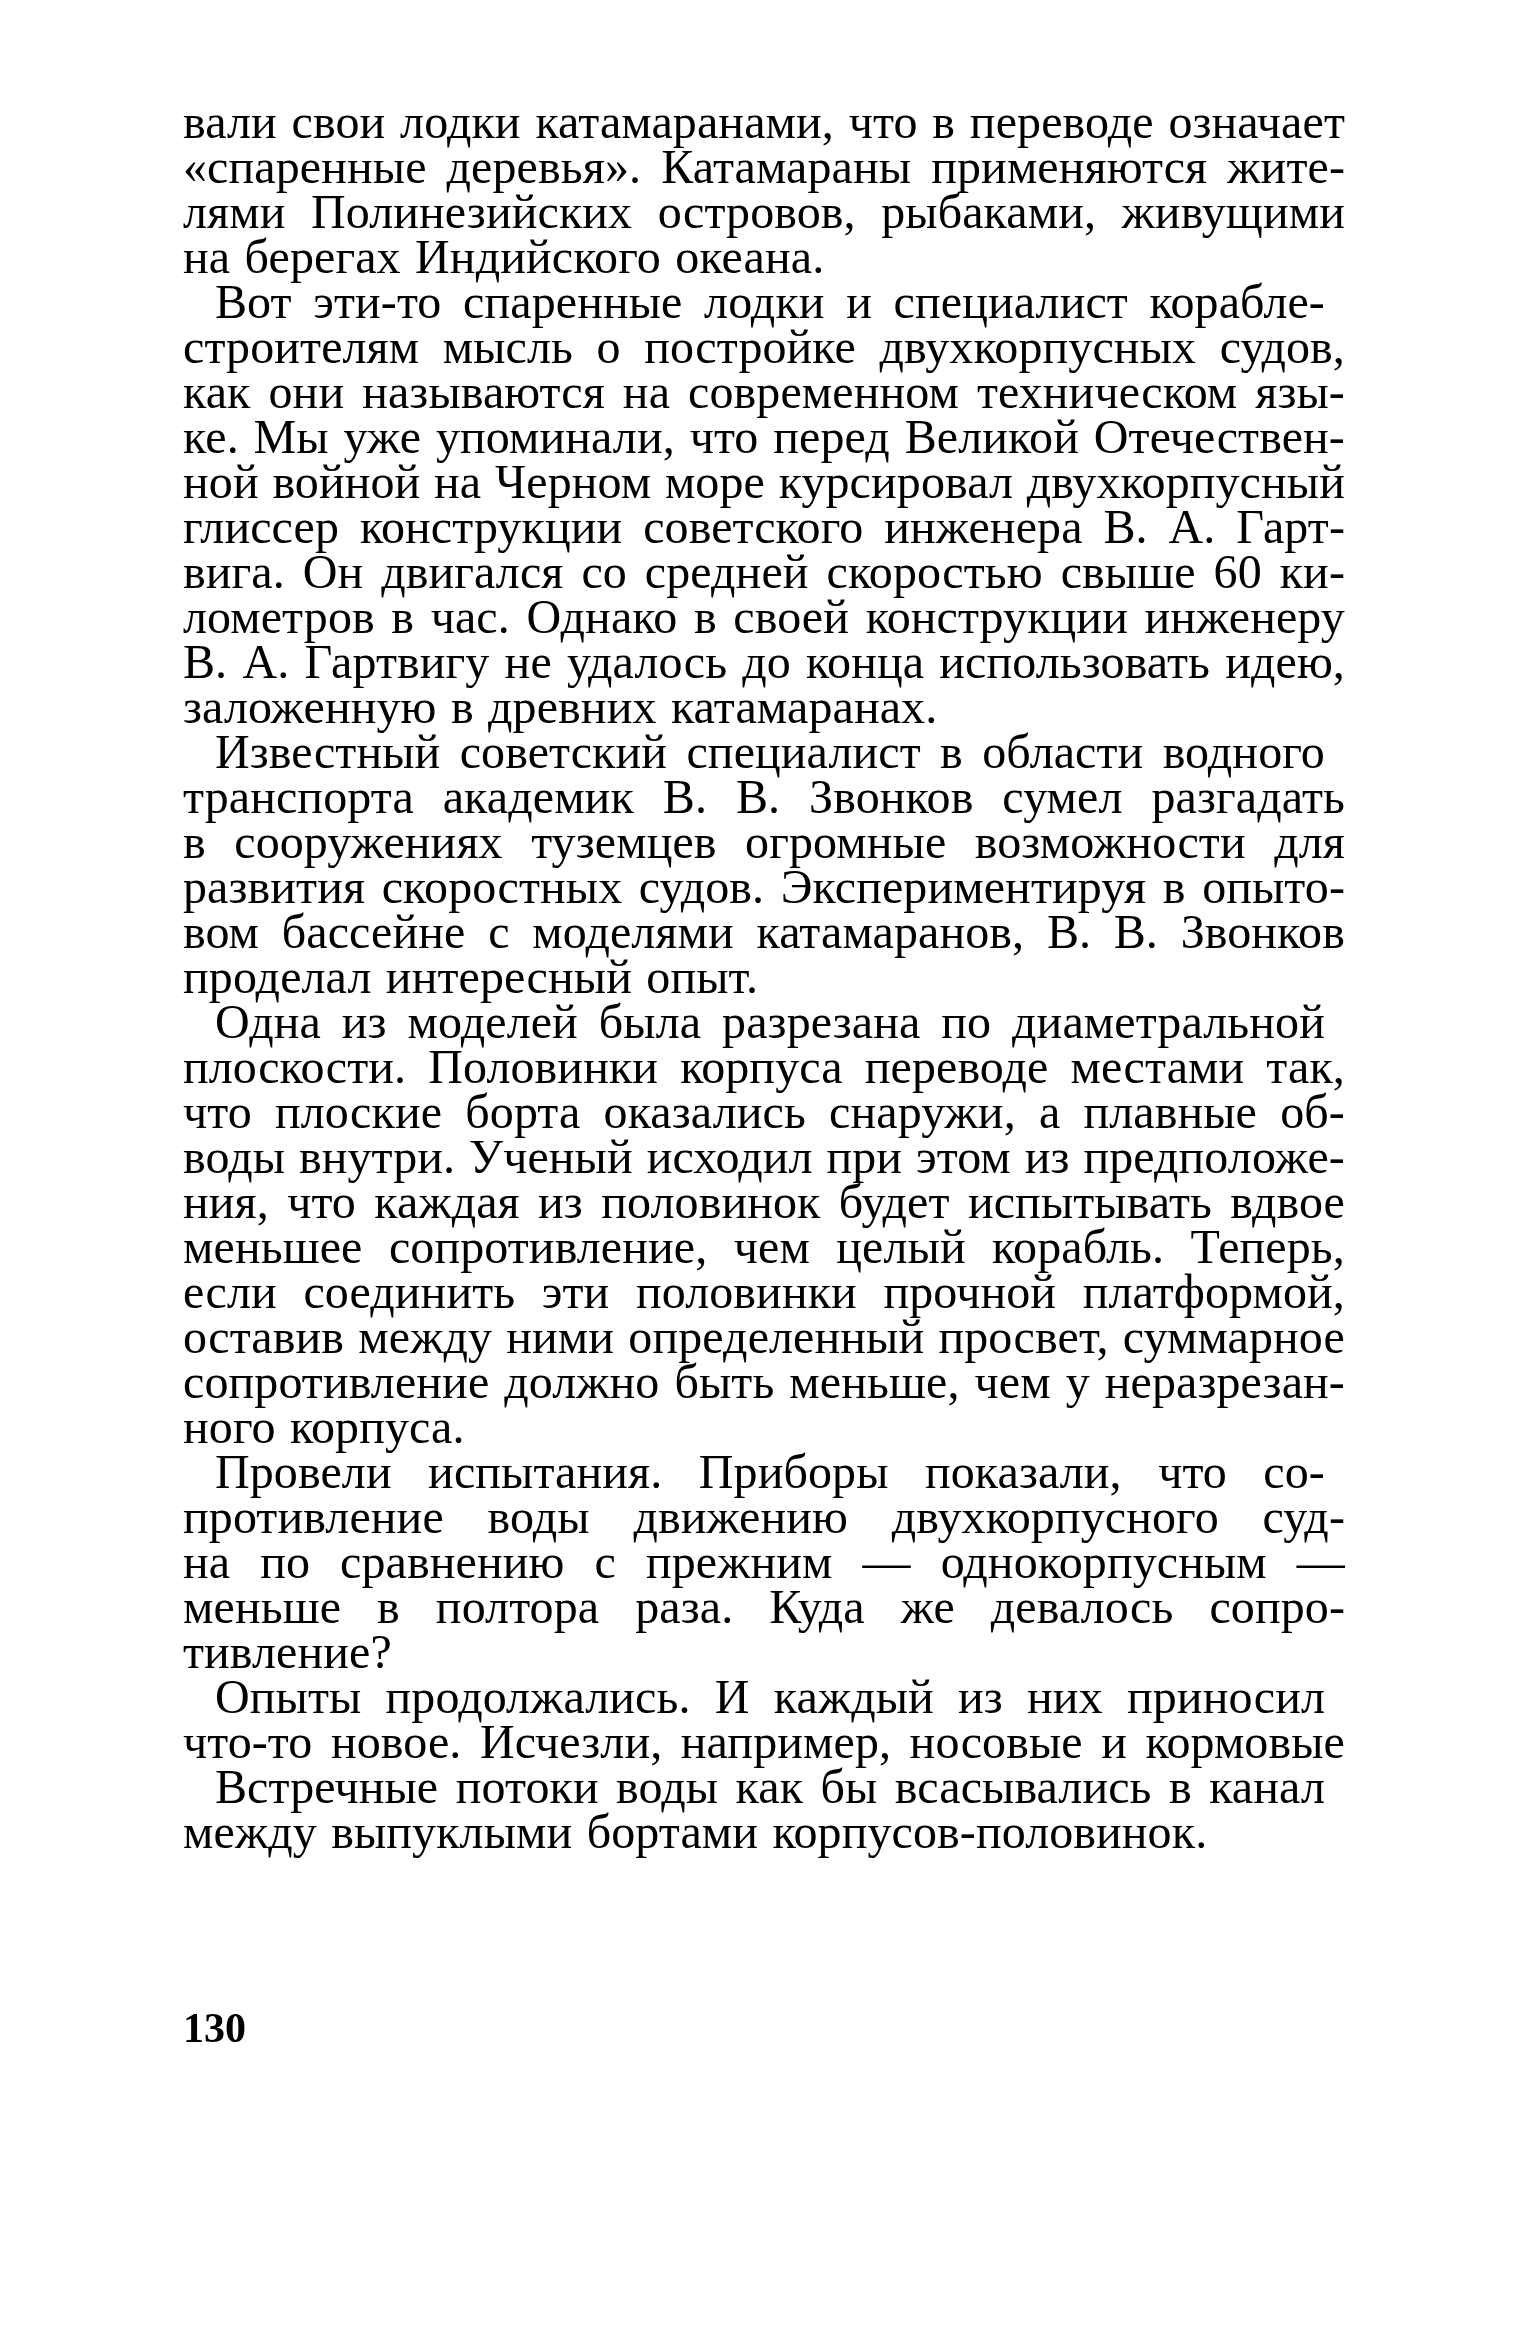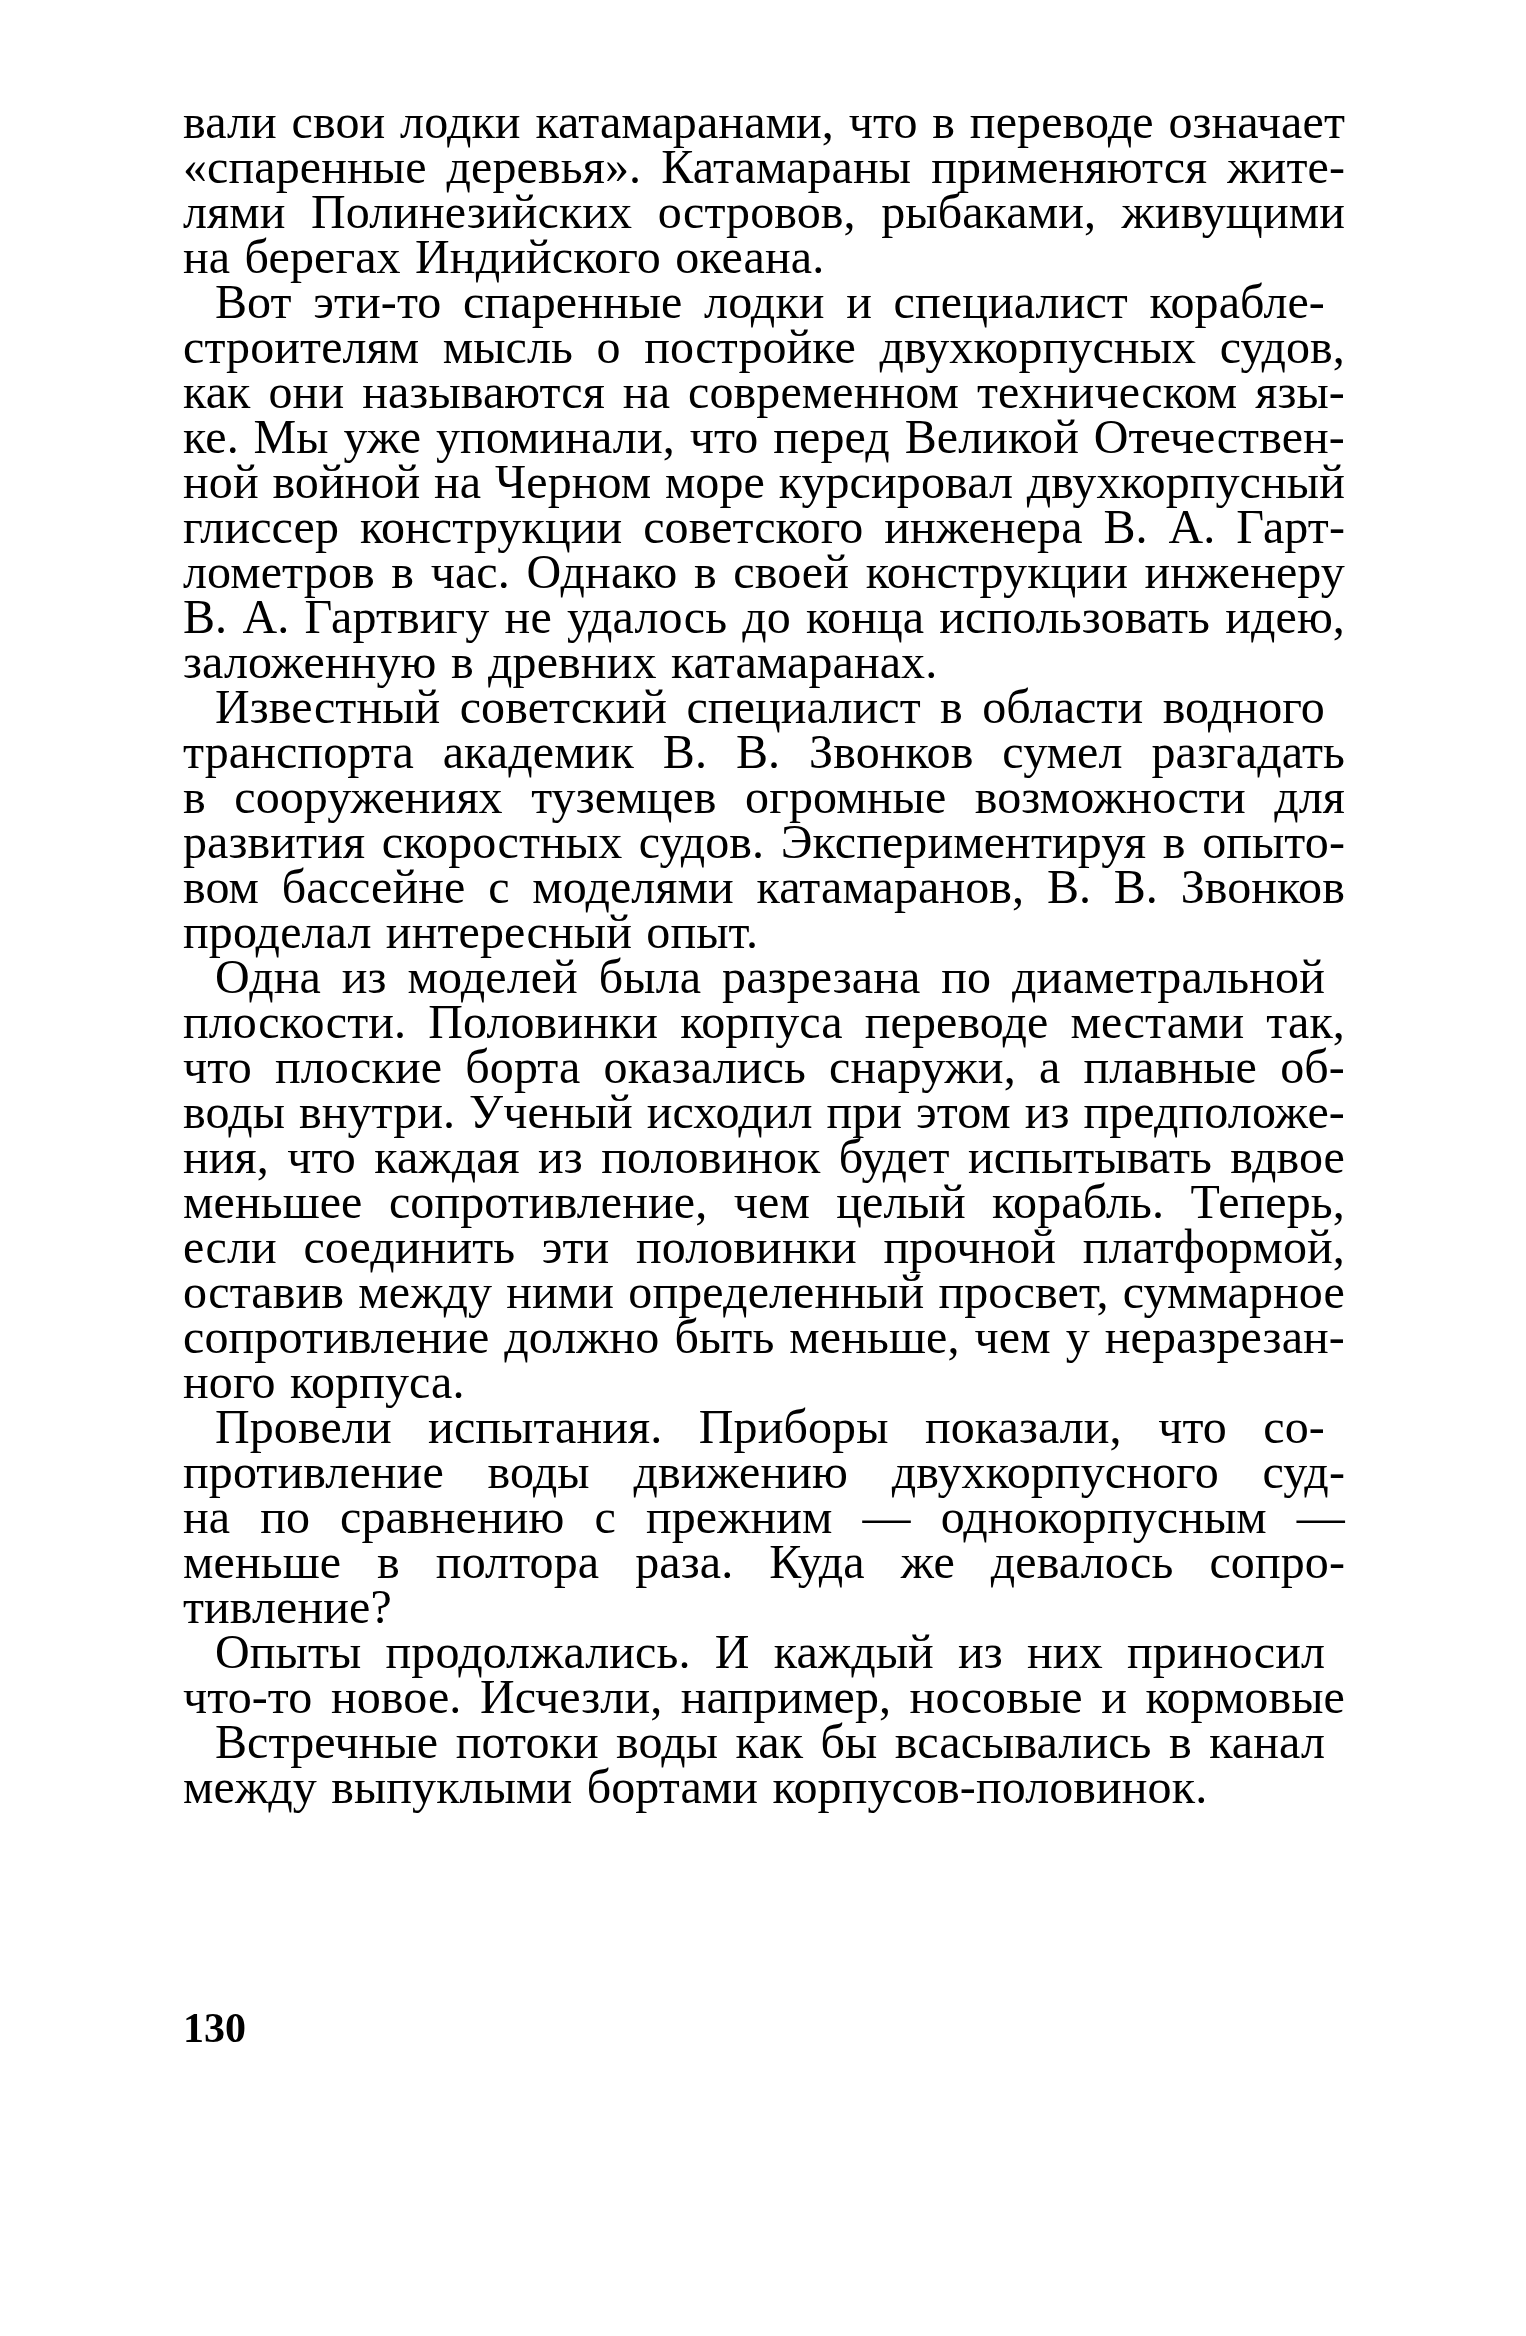--- a/index.html
+++ b/index.html
@@ -96,20 +96,21 @@
         <div class="line justify"><span class="w">лями</span><span class="w">Полинезийских</span><span class="w">островов,</span><span class="w">рыбаками,</span><span class="w">живущими</span></div>
         <div class="line flush"><span class="w">на</span><span class="w">берегах</span><span class="w">Индийского</span><span class="w">океана.</span></div>
       </div>
       <div class="para">
         <div class="line justify indent"><span class="w">Вот</span><span class="w">эти-то</span><span class="w">спаренные</span><span class="w">лодки</span><span class="w">и</span><span class="w">специалист</span><span class="w">корабле-</span></div>
         <div class="line justify"><span class="w">строителям</span><span class="w">мысль</span><span class="w">о</span><span class="w">постройке</span><span class="w">двухкорпусных</span><span class="w">судов,</span></div>
         <div class="line justify"><span class="w">как</span><span class="w">они</span><span class="w">называются</span><span class="w">на</span><span class="w">современном</span><span class="w">техническом</span><span class="w">язы-</span></div>
         <div class="line justify"><span class="w">ке.</span><span class="w">Мы</span><span class="w">уже</span><span class="w">упоминали,</span><span class="w">что</span><span class="w">перед</span><span class="w">Великой</span><span class="w">Отечествен-</span></div>
         <div class="line justify"><span class="w">ной</span><span class="w">войной</span><span class="w">на</span><span class="w">Черном</span><span class="w">море</span><span class="w">курсировал</span><span class="w">двухкорпусный</span></div>
         <div class="line justify"><span class="w">глиссер</span><span class="w">конструкции</span><span class="w">советского</span><span class="w">инженера</span><span class="w">В.</span><span class="w">А.</span><span class="w">Гарт-</span></div>
+        <div class="line justify"><span class="w">вига.</span><span class="w">Он</span><span class="w">двигался</span><span class="w">со</span><span class="w">средней</span><span class="w">скоростью</span><span class="w">свыше</span><span class="w">60</span><span class="w">ки-</span></div>
         <div class="line justify"><span class="w">лометров</span><span class="w">в</span><span class="w">час.</span><span class="w">Однако</span><span class="w">в</span><span class="w">своей</span><span class="w">конструкции</span><span class="w">инженеру</span></div>
         <div class="line justify"><span class="w">В.</span><span class="w">А.</span><span class="w">Гартвигу</span><span class="w">не</span><span class="w">удалось</span><span class="w">до</span><span class="w">конца</span><span class="w">использовать</span><span class="w">идею,</span></div>
         <div class="line flush"><span class="w">заложенную</span><span class="w">в</span><span class="w">древних</span><span class="w">катамаранах.</span></div>
       </div>
       <div class="para">
         <div class="line justify indent"><span class="w">Известный</span><span class="w">советский</span><span class="w">специалист</span><span class="w">в</span><span class="w">области</span><span class="w">водного</span></div>
         <div class="line justify"><span class="w">транспорта</span><span class="w">академик</span><span class="w">В.</span><span class="w">В.</span><span class="w">Звонков</span><span class="w">сумел</span><span class="w">разгадать</span></div>
         <div class="line justify"><span class="w">в</span><span class="w">сооружениях</span><span class="w">туземцев</span><span class="w">огромные</span><span class="w">возможности</span><span class="w">для</span></div>
         <div class="line justify"><span class="w">развития</span><span class="w">скоростных</span><span class="w">судов.</span><span class="w">Экспериментируя</span><span class="w">в</span><span class="w">опыто-</span></div>
         <div class="line justify"><span class="w">вом</span><span class="w">бассейне</span><span class="w">с</span><span class="w">моделями</span><span class="w">катамаранов,</span><span class="w">В.</span><span class="w">В.</span><span class="w">Звонков</span></div>

